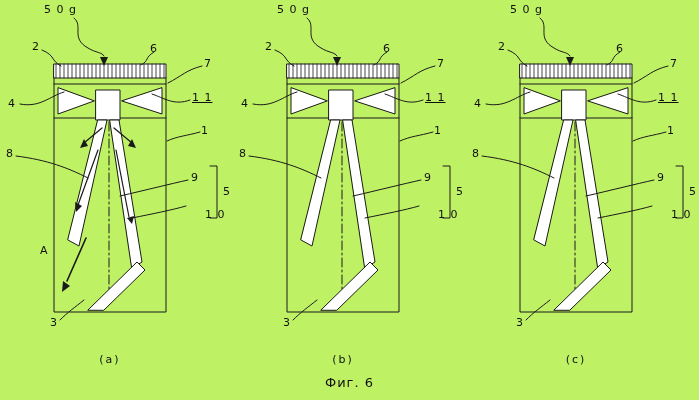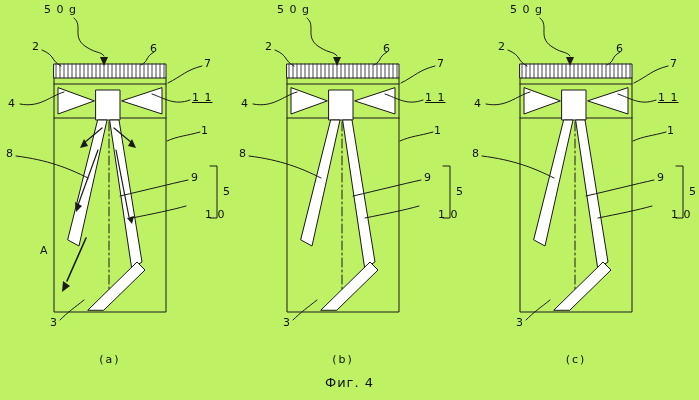--- a/index.html
+++ b/index.html
@@ -142,14 +142,14 @@
     <span class="lbl p-11">1 1</span>
     <span class="lbl p-1">1</span>
     <span class="lbl p-8">8</span>
     <span class="lbl p-9">9</span>
     <span class="lbl p-10">1 0</span>
     <span class="lbl p-5">5</span>
     <span class="lbl p-3">3</span>
     <span class="lbl p-cap">(c)</span>
   </div>
 
-  <div class="main-caption">Фиг. 4</div>
+  <div class="main-caption">Фиг. 6</div>
 </div>
 
 </body></html>

